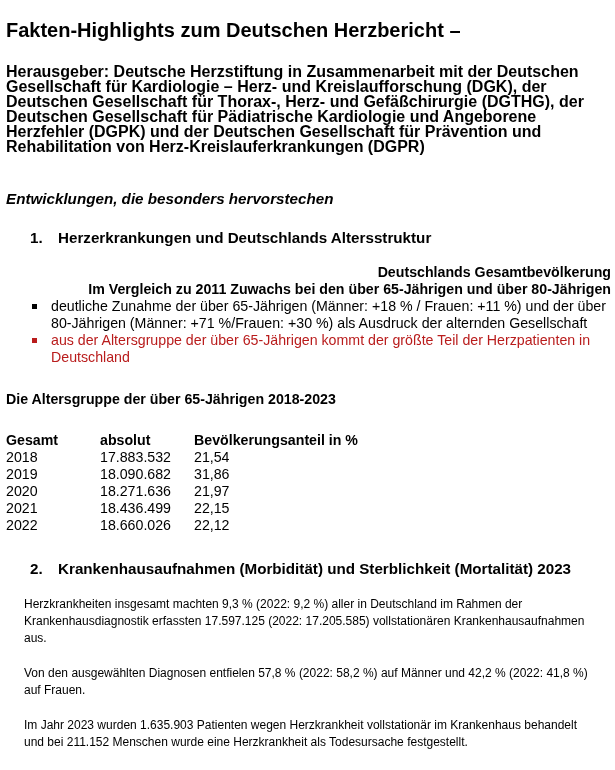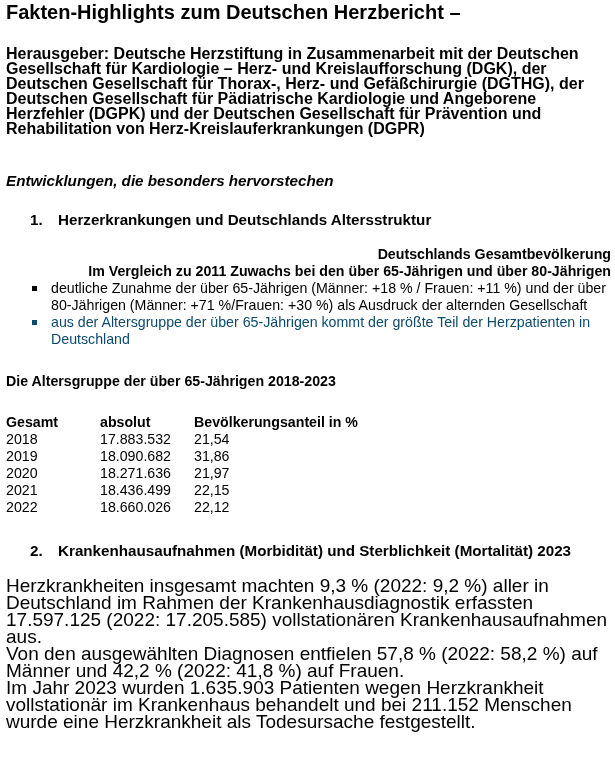--- a/index.html
+++ b/index.html
@@ -19,21 +19,21 @@
       position: absolute;
       left: 6px;
       top: 0;
       width: 605px;
     }
     .title {
       font-weight: bold;
       font-size: 20px;
       line-height: 23px;
       margin: 0;
-      padding-top: 1px;
+      padding-top: 19px;
     }
     .publisher {
       font-weight: bold;
       font-size: 16px;
       line-height: 15px;
       margin: 22px 0 0 0;
     }
     .section-intro {
       font-weight: bold;
       font-style: italic;
@@ -74,21 +74,21 @@
     }
     .bullets li .bullet {
       position: absolute;
       left: 26px;
       top: 6px;
       width: 5px;
       height: 5px;
       background: currentColor;
     }
     .bullets li.red {
-      color: #0c4a6e;
+      color: #b91c1c;
     }
     .table-title {
       font-weight: bold;
       font-size: 14.2px;
       line-height: 17px;
       margin: 25px 0 0 0;
     }
     table.age-table {
       border-collapse: collapse;
       margin-top: 24px;
@@ -97,23 +97,23 @@
     table.age-table th, table.age-table td {
       padding: 0;
       line-height: 17px;
       text-align: left;
       vertical-align: top;
     }
     table.age-table th { font-weight: bold; }
     table.age-table .c1 { width: 94px; }
     table.age-table .c2 { width: 94px; }
     .para {
-      font-size: 19px;
-      line-height: 17px;
-      margin: 0;
+      font-size: 12px;
+      line-height: 17px;
+      margin: 18px;
     }
     .para b { font-weight: normal; }
     .section2 { margin-top: 25px; }
     .body2 { margin-top: 17px; }
   </style>
 </head>
 <body>
 
 <div class="page">
 

